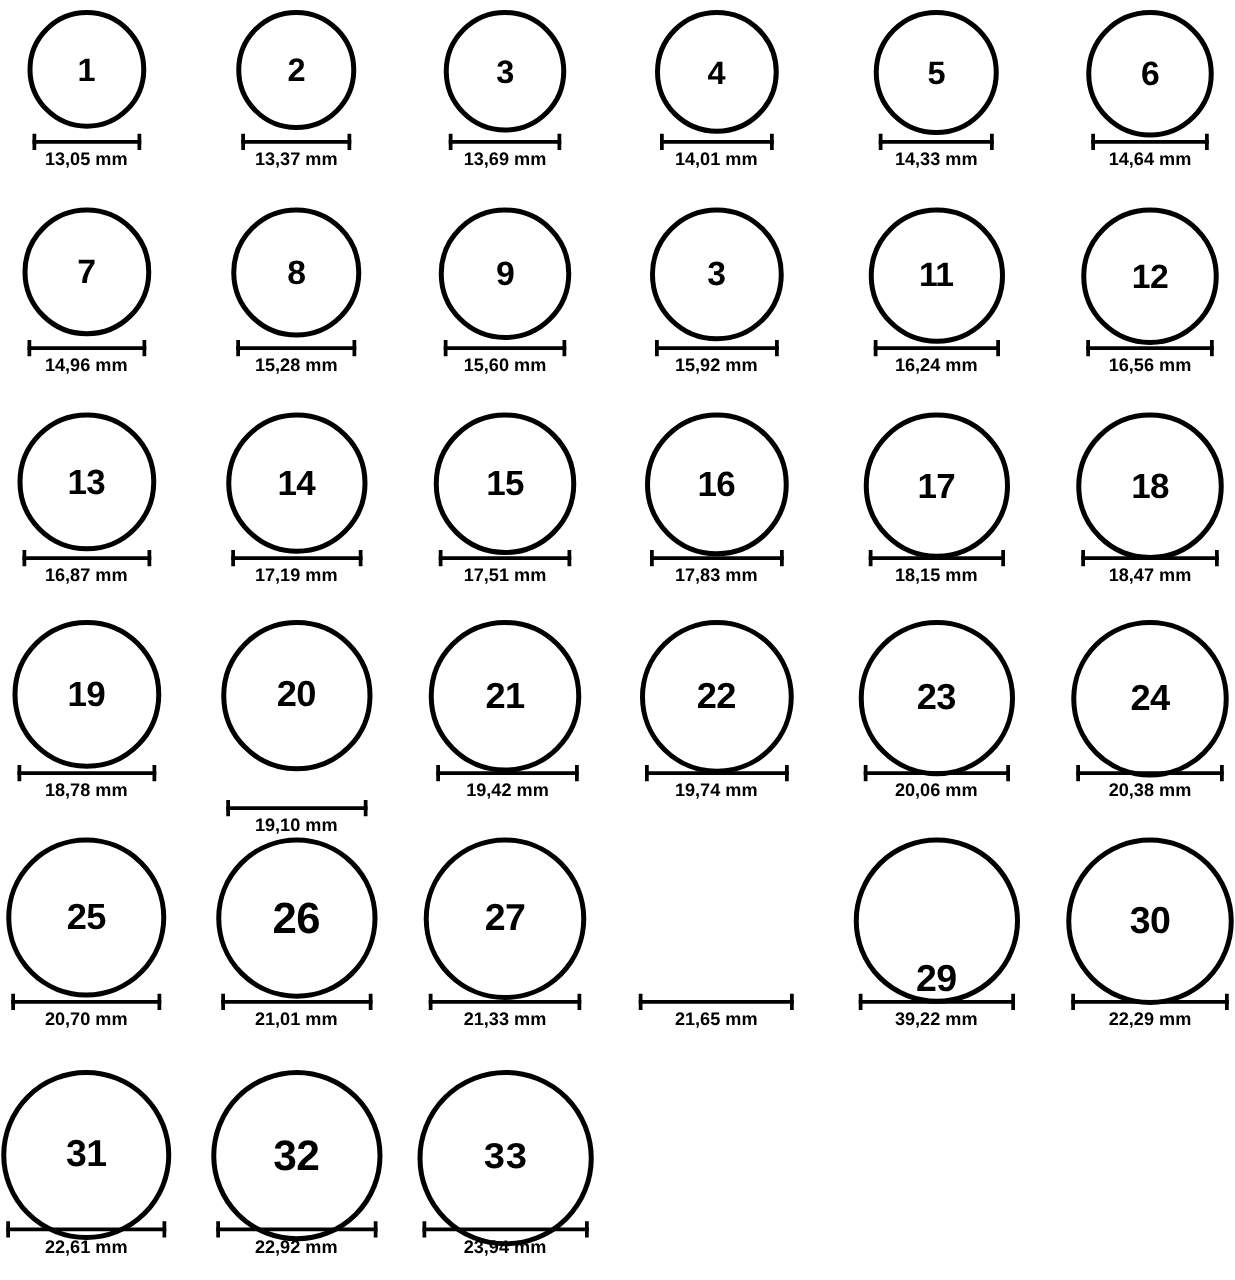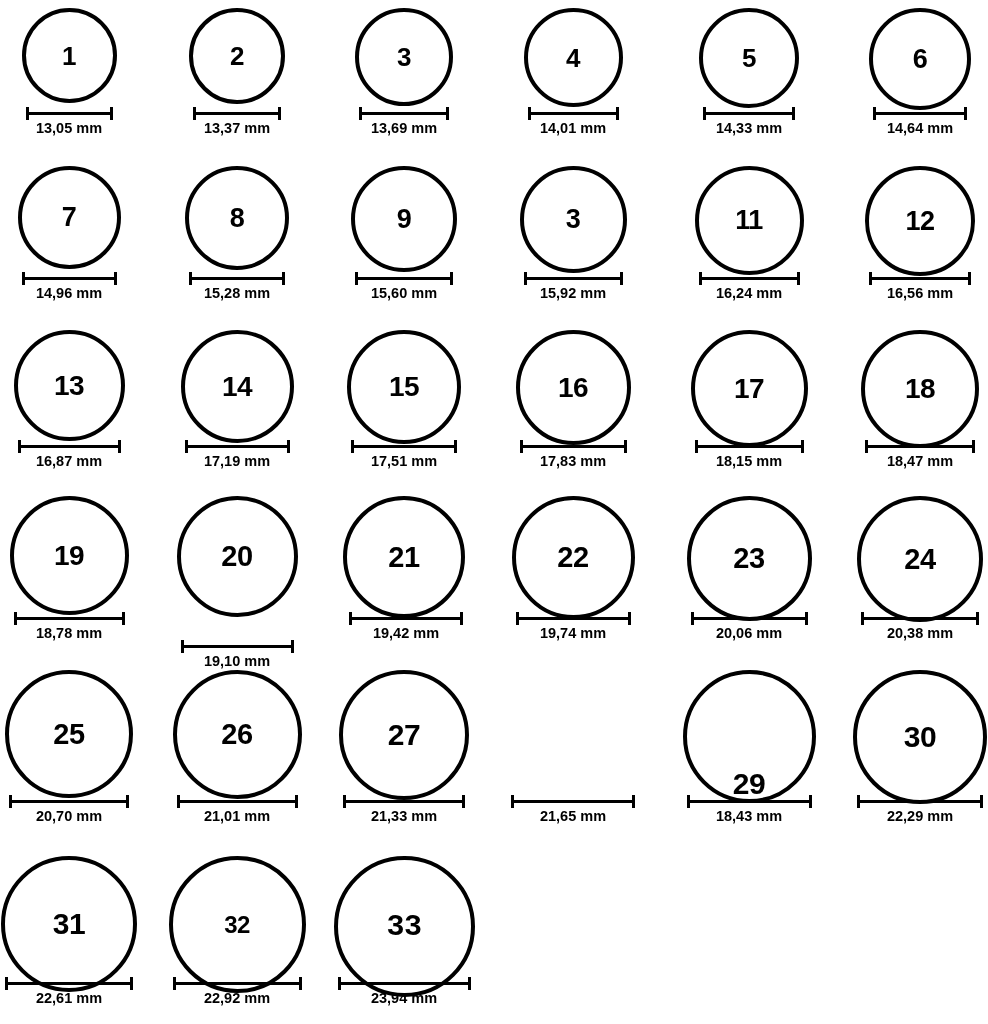--- a/index.html
+++ b/index.html
@@ -401,21 +401,21 @@
     <div class="measure-wrap" style="position: absolute; left: 9px; top: 795px; width: 120px;">
       <div class="measure-bar" style="width: 120px;">
         <div class="bar-line"></div>
         <div class="cap left"></div>
         <div class="cap right"></div>
       </div>
       <div class="measure-label">20,70 mm</div>
     </div>
     <div class="ring-cell" style="left: 172.5px; top: 670px; width: 129px;">
       <div class="ring-circle" style="width: 129px; height: 129px;">
-        <span class="ring-number" style="font-size: 29px;">26</span>
+        <span class="ring-number" style="font-size: 35px;">26</span>
       </div>
     </div>
     <div class="measure-wrap" style="position: absolute; left: 176.5px; top: 795px; width: 121px;">
       <div class="measure-bar" style="width: 121px;">
         <div class="bar-line"></div>
         <div class="cap left"></div>
         <div class="cap right"></div>
       </div>
       <div class="measure-label">21,01 mm</div>
     </div>
@@ -444,21 +444,21 @@
       <div class="ring-circle" style="width: 133px; height: 133px; align-items: flex-end;">
         <span class="ring-number" style="font-size: 30px;">29</span>
       </div>
     </div>
     <div class="measure-wrap" style="position: absolute; left: 686.5px; top: 795px; width: 125px;">
       <div class="measure-bar" style="width: 125px;">
         <div class="bar-line"></div>
         <div class="cap left"></div>
         <div class="cap right"></div>
       </div>
-      <div class="measure-label">18,43 mm</div>
+      <div class="measure-label">39,22 mm</div>
     </div>
     <div class="ring-cell" style="left: 853px; top: 670px; width: 134px;">
       <div class="ring-circle" style="width: 134px; height: 134px;">
         <span class="ring-number" style="font-size: 30px;">30</span>
       </div>
     </div>
     <div class="measure-wrap" style="position: absolute; left: 857px; top: 795px; width: 126px;">
       <div class="measure-bar" style="width: 126px;">
         <div class="bar-line"></div>
         <div class="cap left"></div>
@@ -474,21 +474,21 @@
     <div class="measure-wrap" style="position: absolute; left: 5px; top: 977px; width: 128px;">
       <div class="measure-bar" style="width: 128px;">
         <div class="bar-line"></div>
         <div class="cap left"></div>
         <div class="cap right"></div>
       </div>
       <div class="measure-label">22,61 mm</div>
     </div>
     <div class="ring-cell" style="left: 168.5px; top: 856px; width: 137px;">
       <div class="ring-circle" style="width: 137px; height: 137px;">
-        <span class="ring-number" style="font-size: 24px;">32</span>
+        <span class="ring-number" style="font-size: 34px;">32</span>
       </div>
     </div>
     <div class="measure-wrap" style="position: absolute; left: 172.5px; top: 977px; width: 129px;">
       <div class="measure-bar" style="width: 129px;">
         <div class="bar-line"></div>
         <div class="cap left"></div>
         <div class="cap right"></div>
       </div>
       <div class="measure-label">22,92 mm</div>
     </div>

